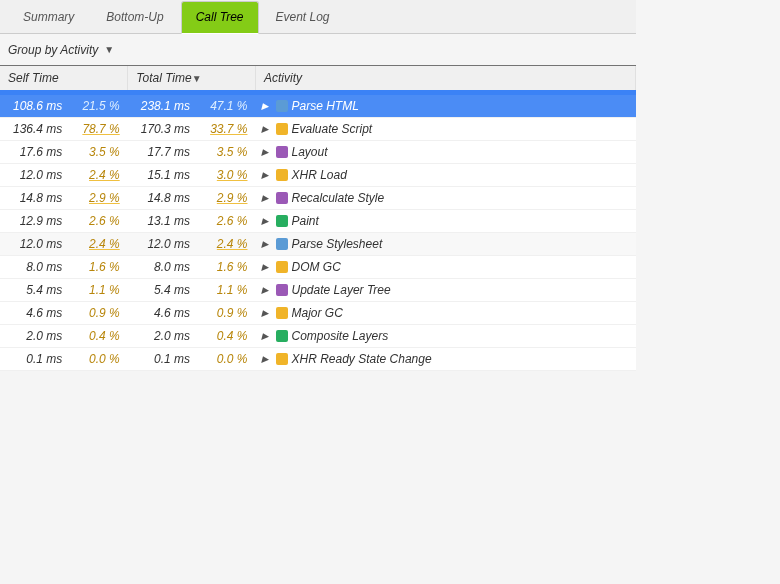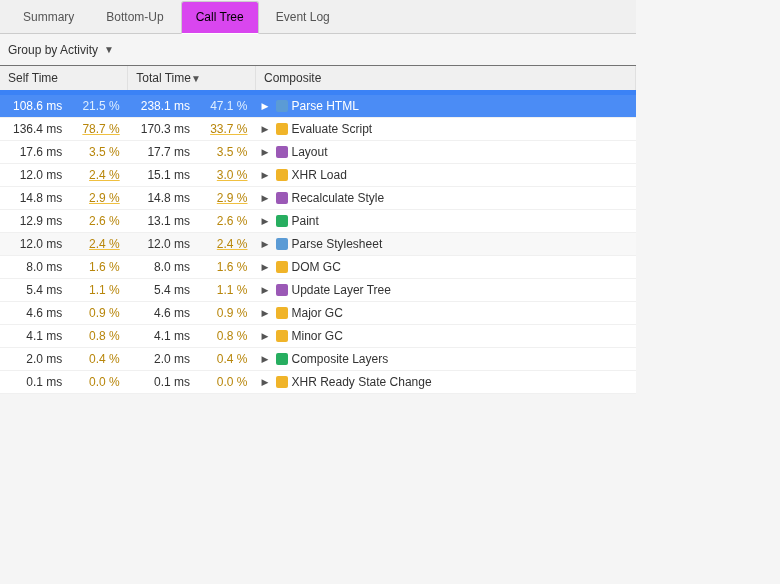--- a/index.html
+++ b/index.html
@@ -27,21 +27,21 @@
       color: #555;
       font-size: 12px;
       border: 1px solid transparent;
       border-radius: 3px 3px 0 0;
       margin-right: 2px;
       height: 100%;
       display: flex;
       align-items: center;
     }
     .tab.active {
-      background: #d946ef;
+      background: #84cc16;
       border-color: #ccc;
       border-bottom-color: #fff;
       color: #000;
       font-weight: 500;
       margin-bottom: -1px;
     }
 
     
     .toolbar {
       display: flex;
@@ -159,20 +159,21 @@
     
     .pct-underline {
       text-decoration: underline;
       text-decoration-color: #f0c040;
     }
 
     .container {
       width: 636px;
       height: 584px;
       overflow: hidden;
+      font-style: italic;
     }
     .table-wrapper {
       overflow-y: auto;
       max-height: 516px;
     }
   </style>
 </head>
 <body>
 
 <div class="container">
@@ -204,21 +205,21 @@
           <th class="col-self" colspan="2">
             <span>Self Time</span>
           </th>
           <th class="col-total" colspan="2">
             <div class="th-inner">
               <span>Total Time</span>
               <span class="sort-arrow">▼</span>
             </div>
           </th>
           <th class="col-activity">
-            <span>Composite</span>
+            <span>Activity</span>
           </th>
         </tr>
       </thead>
       <tbody id="table-body">
       <tr class="row-selected">
             <td class="val">108.6 ms</td>
             <td class="pct">21.5 %</td>
             <td class="val">238.1 ms</td>
             <td class="pct">47.1 %</td>
             <td style="display: flex; align-items: center; gap: 4px; padding: 3px 6px; height: 22px;">
@@ -320,31 +321,20 @@
             <td class="pct">0.9 %</td>
             <td class="val">4.6 ms</td>
             <td class="pct">0.9 %</td>
             <td style="display: flex; align-items: center; gap: 4px; padding: 3px 6px; height: 22px;">
               <span class="expand-arrow">▶</span>
               <span class="activity-icon" style="background-color: rgb(240, 180, 41);"></span>
               <span class="activity-name">Major GC</span>
             </td>
           </tr>
           <tr>
-            <td class="val">4.1 ms</td>
-            <td class="pct">0.8 %</td>
-            <td class="val">4.1 ms</td>
-            <td class="pct">0.8 %</td>
-            <td style="display: flex; align-items: center; gap: 4px; padding: 3px 6px; height: 22px;">
-              <span class="expand-arrow">▶</span>
-              <span class="activity-icon" style="background-color: rgb(240, 180, 41);"></span>
-              <span class="activity-name">Minor GC</span>
-            </td>
-          </tr>
-          <tr>
             <td class="val">2.0 ms</td>
             <td class="pct">0.4 %</td>
             <td class="val">2.0 ms</td>
             <td class="pct">0.4 %</td>
             <td style="display: flex; align-items: center; gap: 4px; padding: 3px 6px; height: 22px;">
               <span class="expand-arrow">▶</span>
               <span class="activity-icon" style="background-color: rgb(39, 174, 96);"></span>
               <span class="activity-name">Composite Layers</span>
             </td>
           </tr>

